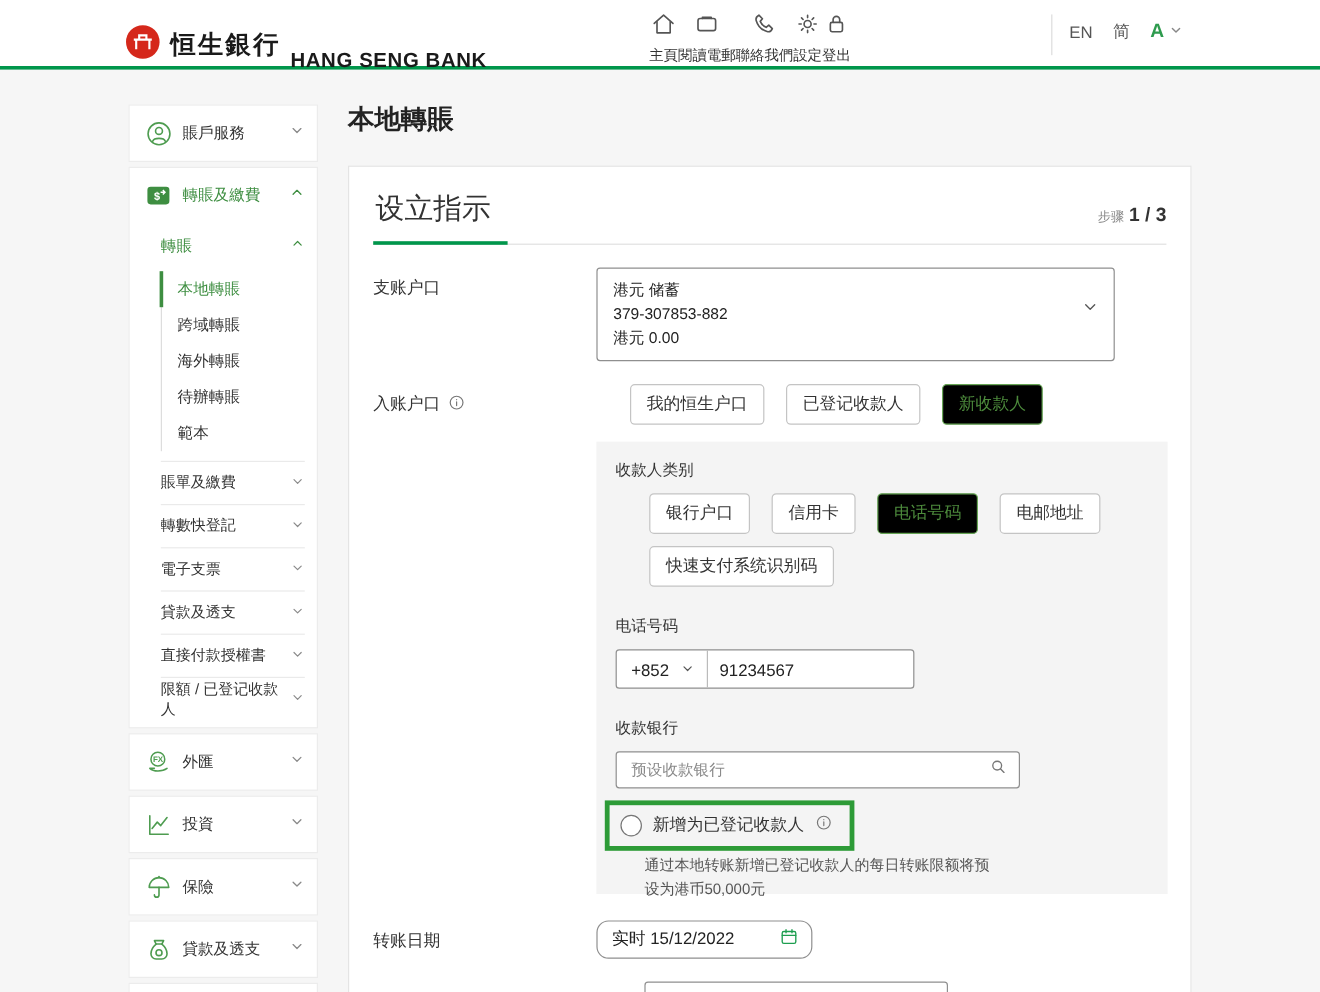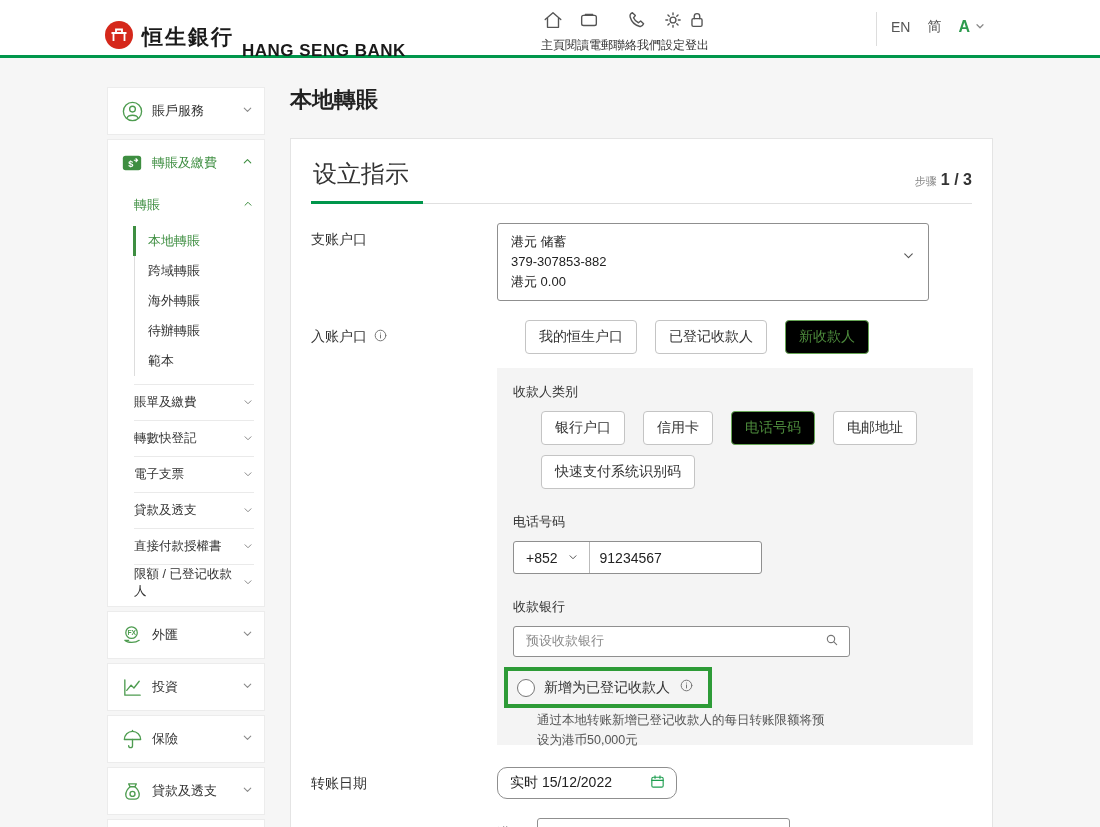--- a/index.html
+++ b/index.html
@@ -60,21 +60,21 @@
   .panel { margin-left: 186px; margin-top: 14px; width: 476px; height: 377px; background: #f4f4f4; padding: 15px 16px; }
   .panel-label { font-size: 13px; color: #333; margin-bottom: 10px; }
   .panel .btn-row { margin-bottom: 10px; }
   .mt20 { margin-top: 24px; }
 
   .phone-group { display: flex; width: 249px; height: 33px; border: 1px solid #8f8f8f; border-radius: 3px; background: #fff; }
   .dial { display: flex; align-items: center; gap: 9px; padding: 0 10px 0 12px; border-right: 1px solid #bbb; font-size: 14px; color: #222; cursor: pointer; }
   .phone-group input { border: none; outline: none; flex: 1; font-size: 14px; color: #222; padding: 0 10px; font-family: inherit; min-width: 0; background: transparent; }
 
   .search-box { display: flex; align-items: center; width: 337px; height: 31px; border: 1px solid #8f8f8f; border-radius: 3px; background: #fff; padding: 0 9px 0 0; }
-  .search-box input { border: none; outline: none; flex: 1; font-size: 13px; color: #6d28d9; padding: 0 12px; font-family: Liberation Mono, monospace; min-width: 0; background: transparent; }
+  .search-box input { border: none; outline: none; flex: 1; font-size: 13px; color: #6d28d9; padding: 0 12px; font-family: Liberation Serif, serif; min-width: 0; background: transparent; }
   .search-box input::placeholder { color: #8a8a8a; opacity: 1; }
 
   .annotation-box { display: inline-flex; align-items: center; gap: 9px; border: 4px solid #2D9B37; padding: 7px 14px 7px 9px; margin: 10px 0 0 -9px; background: transparent; }
   .checkbox { width: 18px; height: 18px; border: 1.5px solid #767676; border-radius: 9px; background: #fff; cursor: pointer; flex: none; }
   .cb-label { font-size: 14px; color: #333; white-space: nowrap; }
   .note { margin: 3px 0 0 24px; font-size: 12.5px; color: #555; line-height: 1.55; }
 
   .date-input { display: flex; align-items: center; width: 180px; height: 32px; border: 1px solid #8f8f8f; border-radius: 10px; background: #fff; padding: 0 10px 0 12px; cursor: pointer; }
   .date-input .d-val { flex: 1; font-size: 14px; color: #222; }
 

